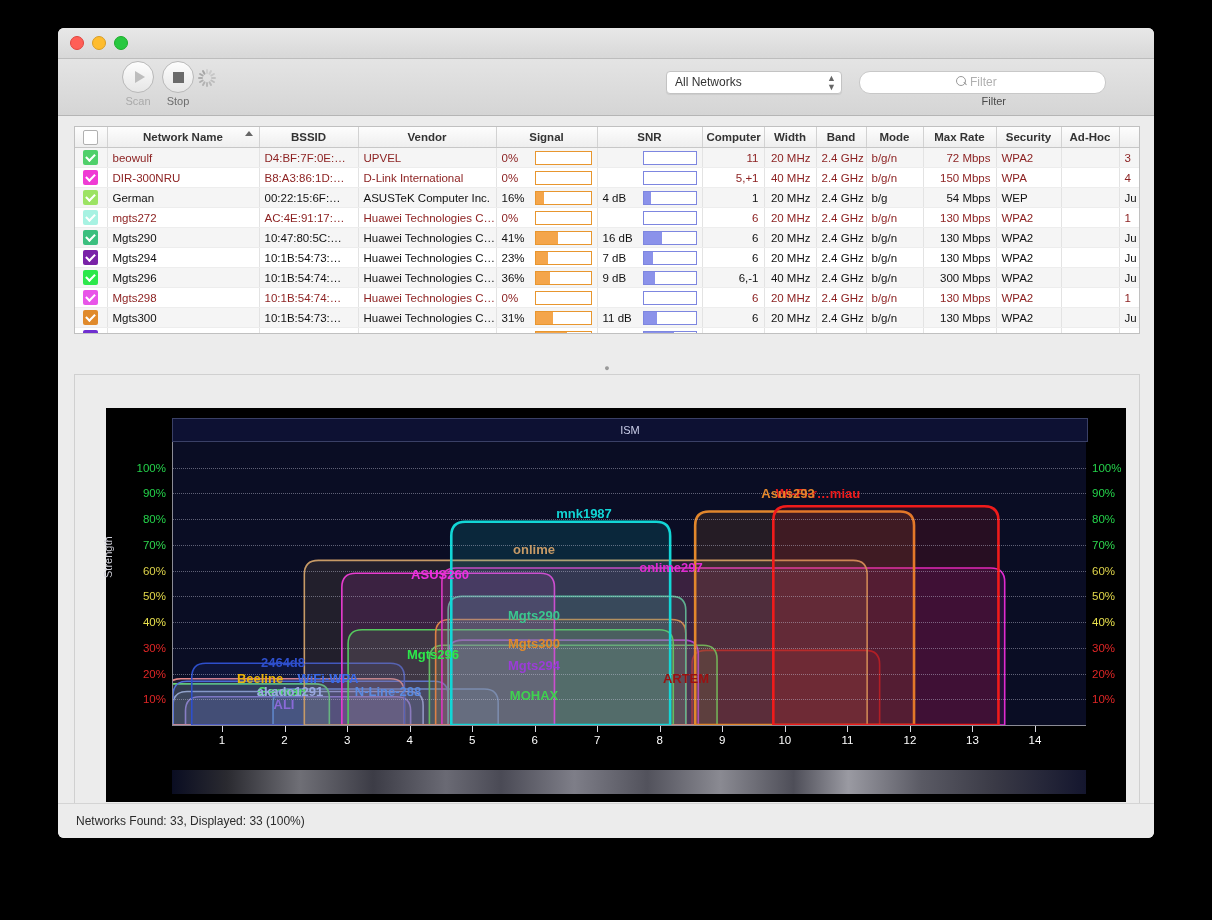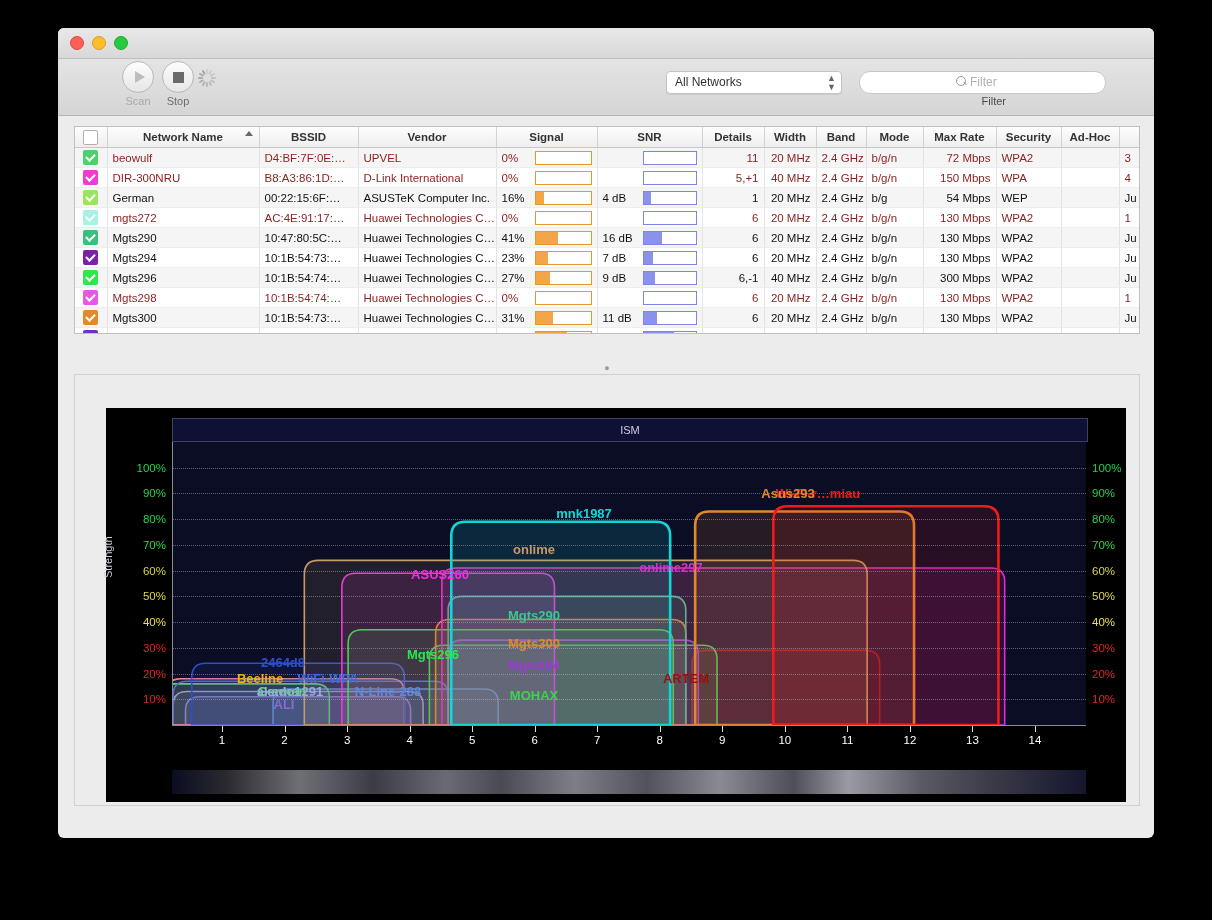--- a/index.html
+++ b/index.html
@@ -216,21 +216,21 @@
         <thead>
           <tr>
             <th>
                 <div class="hdr-check"></div>
               </th>
             <th><span>Network Name</span><span class="sortarrow"></span></th>
             <th>BSSID</th>
             <th>Vendor</th>
             <th>Signal</th>
             <th>SNR</th>
-            <th>Details</th>
+            <th>Computer</th>
             <th>Width</th>
             <th>Band</th>
             <th>Mode</th>
             <th>Max Rate</th>
             <th>Security</th>
             <th>Ad-Hoc</th>
             <th></th>
           </tr>
         </thead>
         <tbody id="tbody">
@@ -428,21 +428,21 @@
             </tr>
             <tr>
               <td>
                 <div class="swatch" style="background:#2ce84a"></div>
               </td>
               <td>Mgts296</td>
               <td>10:1B:54:74:…</td>
               <td>Huawei Technologies C…</td>
               <td>
                 <div class="sigcell">
-                  <span class="pct">27%</span>
+                  <span class="pct">36%</span>
                   <span class="bar">
                     <i style="width:27%"></i>
                   </span>
                 </div>
               </td>
               <td>
                 <div class="snrcell">
                   <span class="db">9 dB</span>
                   <span class="bar blue">
                     <i style="width:22%"></i>
@@ -692,15 +692,18 @@
           <div class="netlabel" style="left: 177px; top: 247px; color: rgb(46, 79, 204);">2464d8</div>
           <div class="netlabel" style="left: 154px; top: 263px; color: #eab308;">Beeline</div>
           <div class="netlabel" style="left: 222px; top: 263px; color: rgb(58, 106, 232);">WiFi-WPA</div>
           <div class="netlabel" style="left: 176px; top: 276px; color: rgb(77, 224, 106);">German</div>
           <div class="netlabel" style="left: 184px; top: 276px; color: rgb(154, 168, 224);">akado1291</div>
           <div class="netlabel" style="left: 282px; top: 276px; color: rgb(90, 138, 224);">N-Line-288</div>
           <div class="netlabel" style="left: 178px; top: 289px; color: rgb(138, 106, 216);">ALI</div>
         </div>
     </div>
 
+    <div class="statusbar">
+      <div class="statustext">Networks Found: 33, Displayed: 33 (100%)</div>
+    </div>
 
   </div>
 </div>
 
 </body></html>

